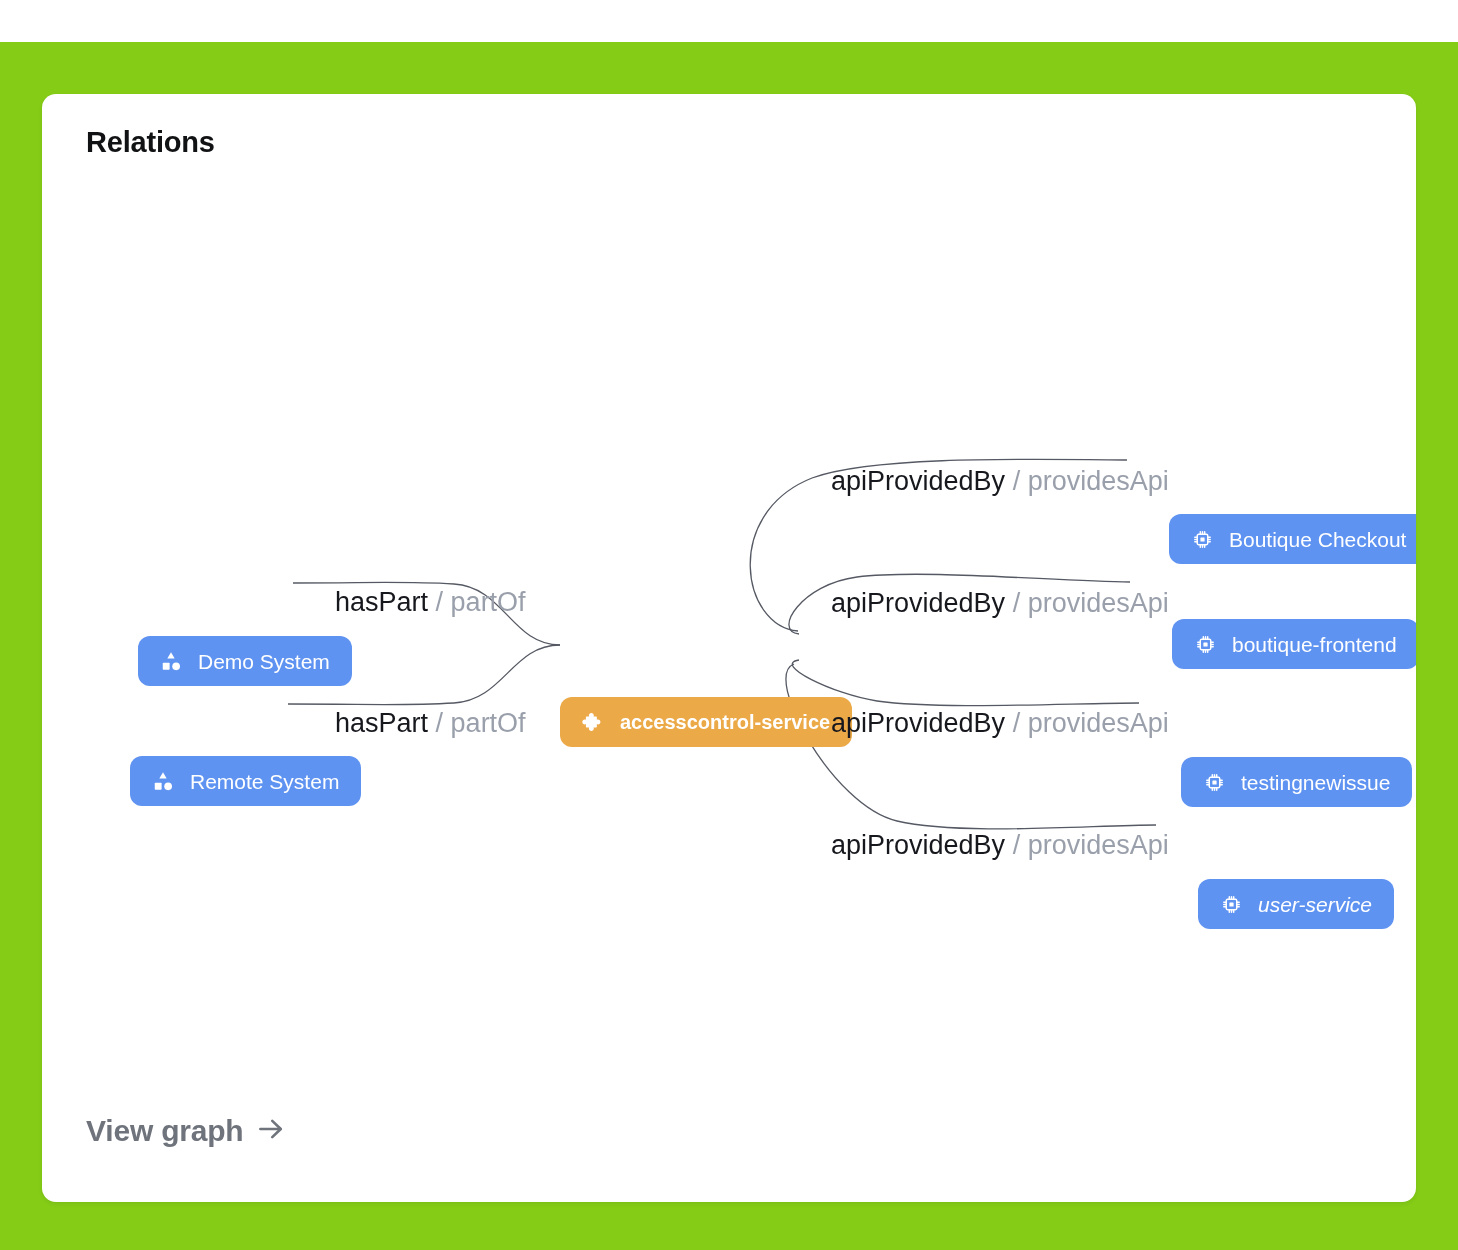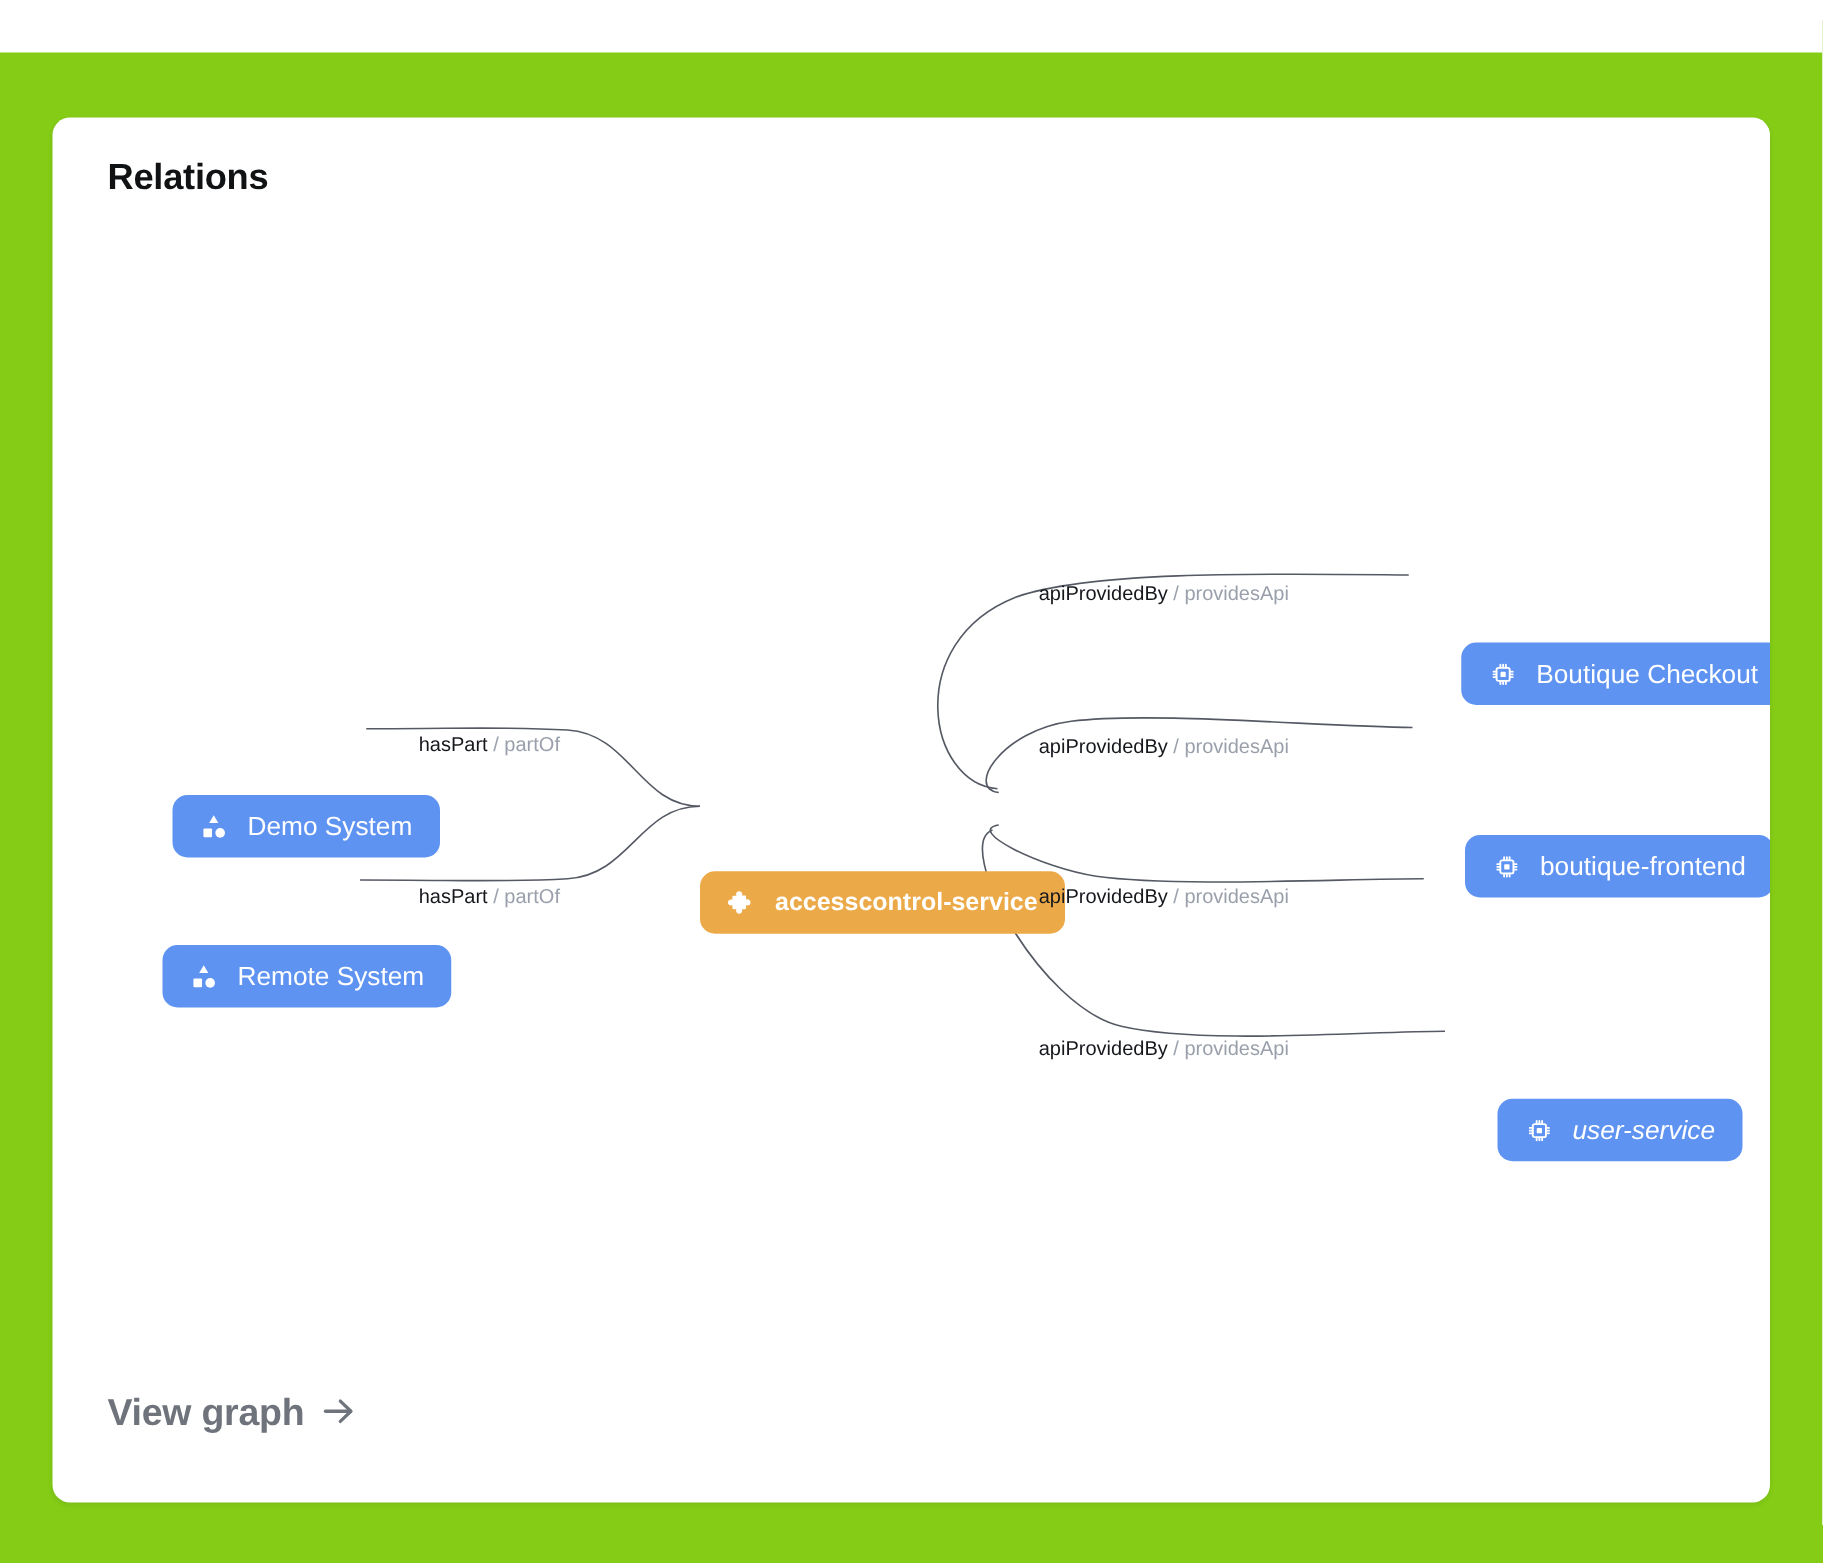--- a/index.html
+++ b/index.html
@@ -84,21 +84,21 @@
     color: #ffffff;
     font-size: 21px;
     line-height: 1;
   }
   .node.kind-api .node-label {
     font-weight: bold;
     font-size: 20px;
   }
   .edge-label {
     position: absolute;
-    font-size: 16px;
+    font-size: 27px;
     white-space: nowrap;
     line-height: 1;
   }
   .edge-label .rel-fwd { color: #16181d; }
   .edge-label .rel-sep { color: #9aa0ab; }
   .edge-label .rel-rev { color: #9aa0ab; }
   #view-graph {
     position: absolute;
     left: 44px; top: 1020px;
     display: flex;
@@ -173,33 +173,45 @@
             <g fill="none" stroke="#ffffff" stroke-width="1.7" stroke-linecap="round">
               <rect x="6" y="6" width="12" height="12" rx="1.6"></rect>
               <rect x="9.6" y="9.6" width="4.8" height="4.8" rx="0.8" fill="#ffffff" stroke="none"></rect>
               <path d="M9.5 3.2v2.6M12 3.2v2.6M14.5 3.2v2.6M9.5 18.2v2.6M12 18.2v2.6M14.5 18.2v2.6M3.2 9.5h2.6M3.2 12h2.6M3.2 14.5h2.6M18.2 9.5h2.6M18.2 12h2.6M18.2 14.5h2.6"></path>
             </g>
           </svg>
         </span>
         <span class="node-label">Boutique Checkout</span>
       </div>
 
-      <div class="node kind-component" style="left:1130px; top:574px;">
+      <div class="node kind-component" style="left:1130px; top:525px;">
         <span class="node-icon">
           <svg width="21" height="21" viewBox="0 0 24 24">
             <g fill="none" stroke="#ffffff" stroke-width="1.7" stroke-linecap="round">
               <rect x="6" y="6" width="12" height="12" rx="1.6"></rect>
               <rect x="9.6" y="9.6" width="4.8" height="4.8" rx="0.8" fill="#ffffff" stroke="none"></rect>
               <path d="M9.5 3.2v2.6M12 3.2v2.6M14.5 3.2v2.6M9.5 18.2v2.6M12 18.2v2.6M14.5 18.2v2.6M3.2 9.5h2.6M3.2 12h2.6M3.2 14.5h2.6M18.2 9.5h2.6M18.2 12h2.6M18.2 14.5h2.6"></path>
             </g>
           </svg>
         </span>
         <span class="node-label">boutique-frontend</span>
       </div>
 
+      <div class="node kind-component" style="left:1139px; top:663px;">
+        <span class="node-icon">
+          <svg width="21" height="21" viewBox="0 0 24 24">
+            <g fill="none" stroke="#ffffff" stroke-width="1.7" stroke-linecap="round">
+              <rect x="6" y="6" width="12" height="12" rx="1.6"></rect>
+              <rect x="9.6" y="9.6" width="4.8" height="4.8" rx="0.8" fill="#ffffff" stroke="none"></rect>
+              <path d="M9.5 3.2v2.6M12 3.2v2.6M14.5 3.2v2.6M9.5 18.2v2.6M12 18.2v2.6M14.5 18.2v2.6M3.2 9.5h2.6M3.2 12h2.6M3.2 14.5h2.6M18.2 9.5h2.6M18.2 12h2.6M18.2 14.5h2.6"></path>
+            </g>
+          </svg>
+        </span>
+        <span class="node-label">testingnewissue</span>
+      </div>
 
       <div class="node kind-component" style="left:1156px; top:785px;font-style:italic;">
         <span class="node-icon">
           <svg width="21" height="21" viewBox="0 0 24 24">
             <g fill="none" stroke="#ffffff" stroke-width="1.7" stroke-linecap="round">
               <rect x="6" y="6" width="12" height="12" rx="1.6"></rect>
               <rect x="9.6" y="9.6" width="4.8" height="4.8" rx="0.8" fill="#ffffff" stroke="none"></rect>
               <path d="M9.5 3.2v2.6M12 3.2v2.6M14.5 3.2v2.6M9.5 18.2v2.6M12 18.2v2.6M14.5 18.2v2.6M3.2 9.5h2.6M3.2 12h2.6M3.2 14.5h2.6M18.2 9.5h2.6M18.2 12h2.6M18.2 14.5h2.6"></path>
             </g>
           </svg>

